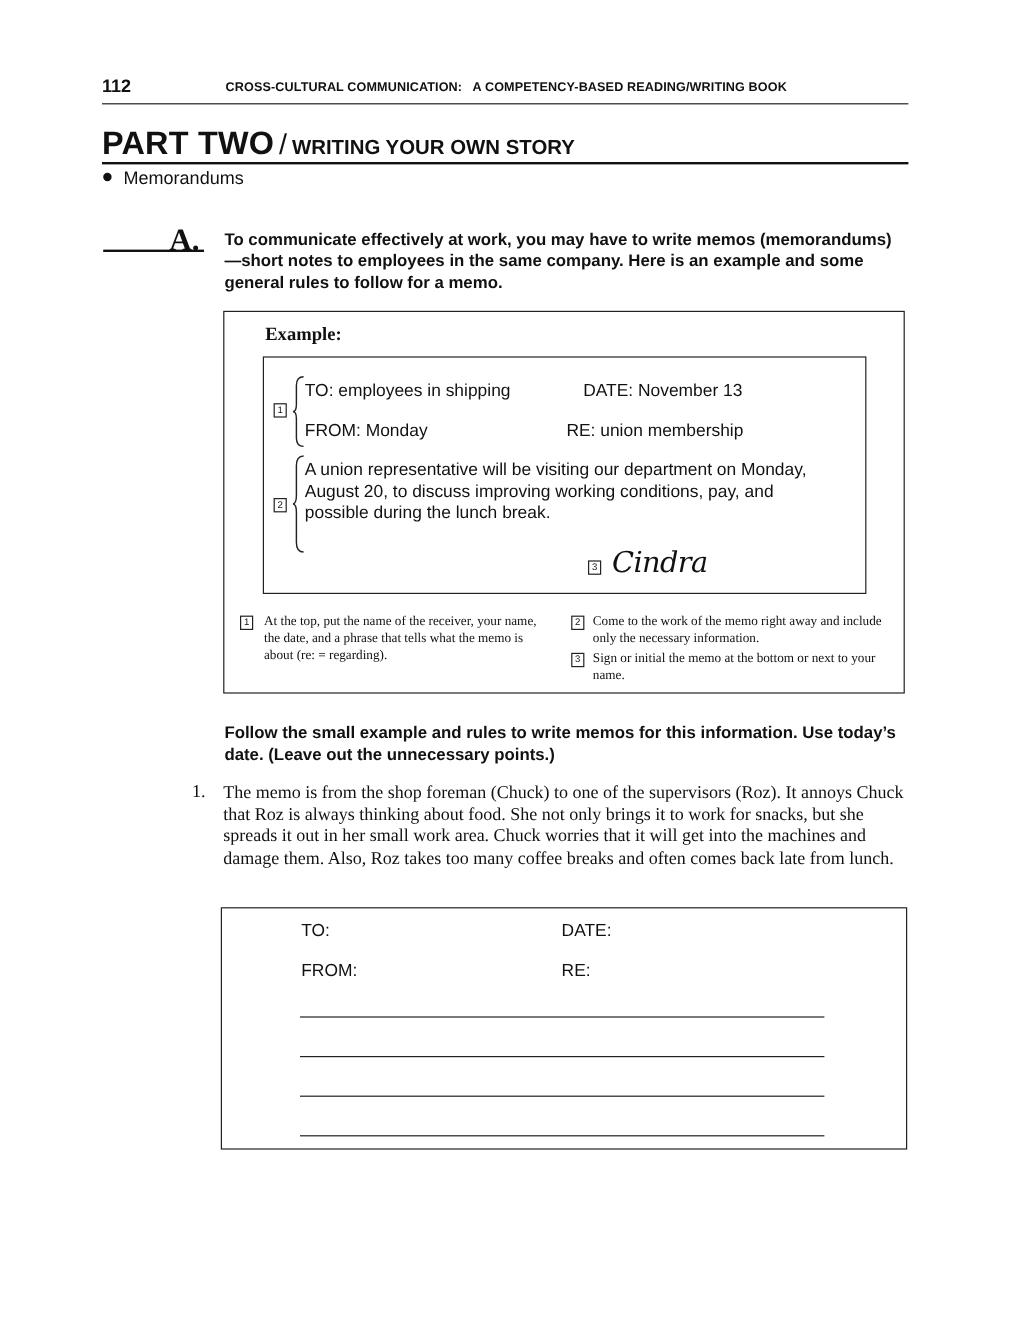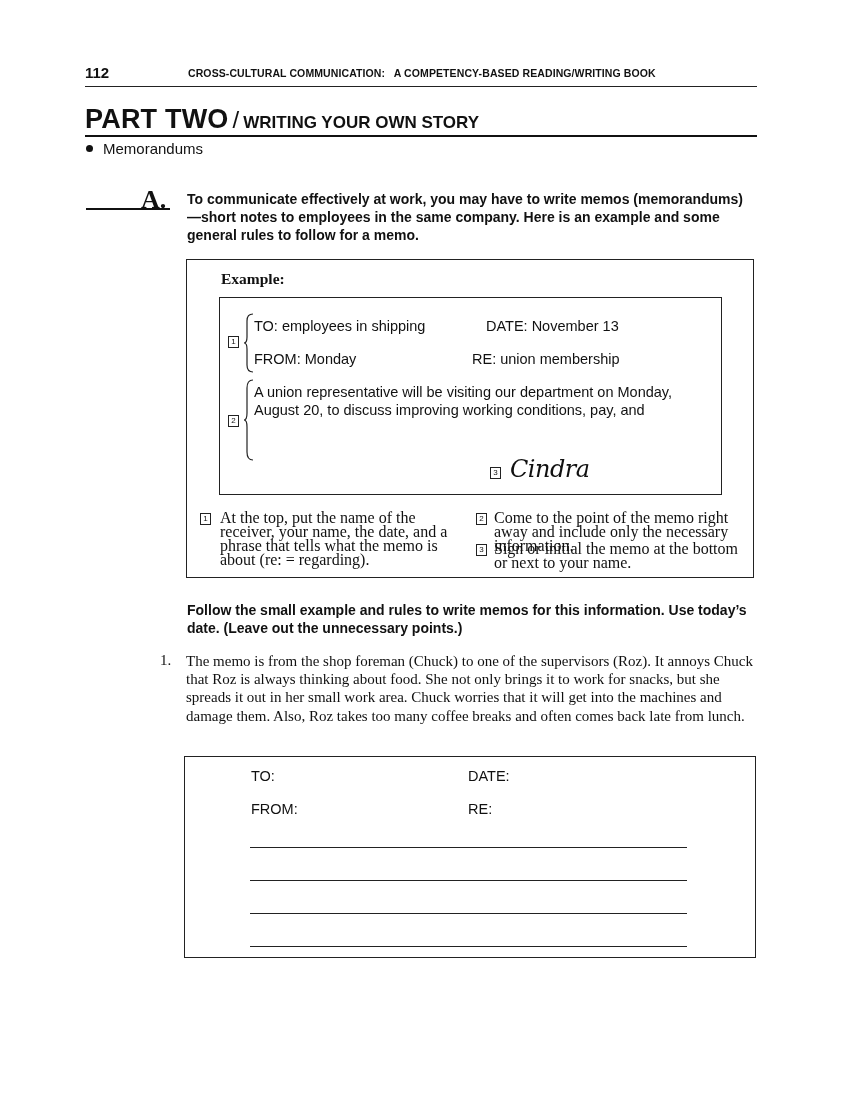--- a/index.html
+++ b/index.html
@@ -24,21 +24,21 @@
     .exA-letter { left: 141px; top: 185px; font-family: "Liberation Serif", serif; font-size: 26px; font-weight: bold; }
     .exA-text { left: 187px; top: 190px; width: 560px; font-size: 14px; font-weight: bold; line-height: 18px; }
     
     .example-box { left: 186px; top: 259px; width: 568px; height: 319px; border: 1.5px solid #222; box-sizing: border-box; }
     .example-label { left: 221px; top: 270px; font-family: "Liberation Serif", serif; font-size: 15.5px; font-weight: bold; }
     .memo-box { left: 219px; top: 297px; width: 503px; height: 198px; border: 1.5px solid #222; box-sizing: border-box; }
     .memo-text { font-size: 14.5px; }
     .num-box { width: 9px; height: 10px; border: 1px solid #222; font-size: 8px; line-height: 10px; text-align: center; font-family: "Liberation Sans", sans-serif; box-sizing: content-box; }
     .body-text { left: 254px; top: 383px; width: 450px; font-size: 14.5px; line-height: 18px; }
     .signature { left: 510px; top: 455px; font-family: "DejaVu Serif", serif; font-style: italic; font-size: 24px; letter-spacing: -0.5px; }
-    .rule-text { font-family: "Liberation Serif", serif; font-size: 16px; line-height: 14px; }
+    .rule-text { font-family: "Liberation Serif", serif; font-size: 11px; line-height: 14px; }
     
     .instructions { left: 187px; top: 601px; width: 560px; font-size: 14px; font-weight: bold; line-height: 18px; }
     .item-num { left: 160px; top: 652px; font-family: "Liberation Serif", serif; font-size: 15px; }
     .item-text { left: 186px; top: 652px; width: 572px; font-family: "Liberation Serif", serif; font-size: 15px; line-height: 18.2px; }
     
     .answer-box { left: 184px; top: 756px; width: 572px; height: 202px; border: 1.5px solid #222; box-sizing: border-box; }
     .ans-label { font-size: 14.5px; }
     .write-line { left: 250px; width: 437px; height: 1px; background: #222; }
   </style>
 </head>
@@ -73,29 +73,30 @@
 <div class="abs memo-text" style="left:254px; top:351px;">FROM: Monday</div>
 <div class="abs memo-text" style="left:472px; top:351px;">RE: union membership</div>
 
 <div class="abs num-box" style="left:228px; top:415px;">2</div>
 <svg class="abs" style="left:244px; top:379px;" width="10" height="82">
   <path d="M9 1 Q3 1 3 9 L3 34 Q3 41 0 41 Q3 41 3 48 L3 73 Q3 81 9 81" fill="none" stroke="#222" stroke-width="1.2"></path>
 </svg>
 <div class="abs body-text">
   <div>A union representative will be visiting our department on Monday,</div>
   <div>August 20, to discuss improving working conditions, pay, and</div>
+  <div>possible during the lunch break.</div>
 </div>
 
 <div class="abs num-box" style="left:490px; top:467px;">3</div>
 <div class="abs signature">Cindra</div>
 
 <div class="abs num-box" style="left:200px; top:513px;">1</div>
 <div class="abs rule-text" style="left:220px; top:511px; width:240px;">At the top, put the name of the receiver, your name, the date, and a phrase that tells what the memo is about (re: = regarding).</div>
 <div class="abs num-box" style="left:476px; top:513px;">2</div>
-<div class="abs rule-text" style="left:494px; top:511px; width:245px;">Come to the point of the memo right away and include only the necessary information.</div>
+<div class="abs rule-text" style="left:494px; top:511px; width:245px;">Come to the work of the memo right away and include only the necessary information.</div>
 <div class="abs num-box" style="left:476px; top:544px;">3</div>
 <div class="abs rule-text" style="left:494px; top:542px; width:250px;">Sign or initial the memo at the bottom or next to your name.</div>
 
 <div class="abs instructions">Follow the small example and rules to write memos for this information. Use today’s date. (Leave out the unnecessary points.)</div>
 <div class="abs item-num">1.</div>
 <div class="abs item-text">The memo is from the shop foreman (Chuck) to one of the supervisors (Roz). It annoys Chuck that Roz is always thinking about food. She not only brings it to work for snacks, but she spreads it out in her small work area. Chuck worries that it will get into the machines and damage them. Also, Roz takes too many coffee breaks and often comes back late from lunch.</div>
 
 <div class="abs answer-box"></div>
 <div class="abs ans-label" style="left:251px; top:768px;">TO:</div>
 <div class="abs ans-label" style="left:280px; top:768px; width:170px; height:18px;"></div>

